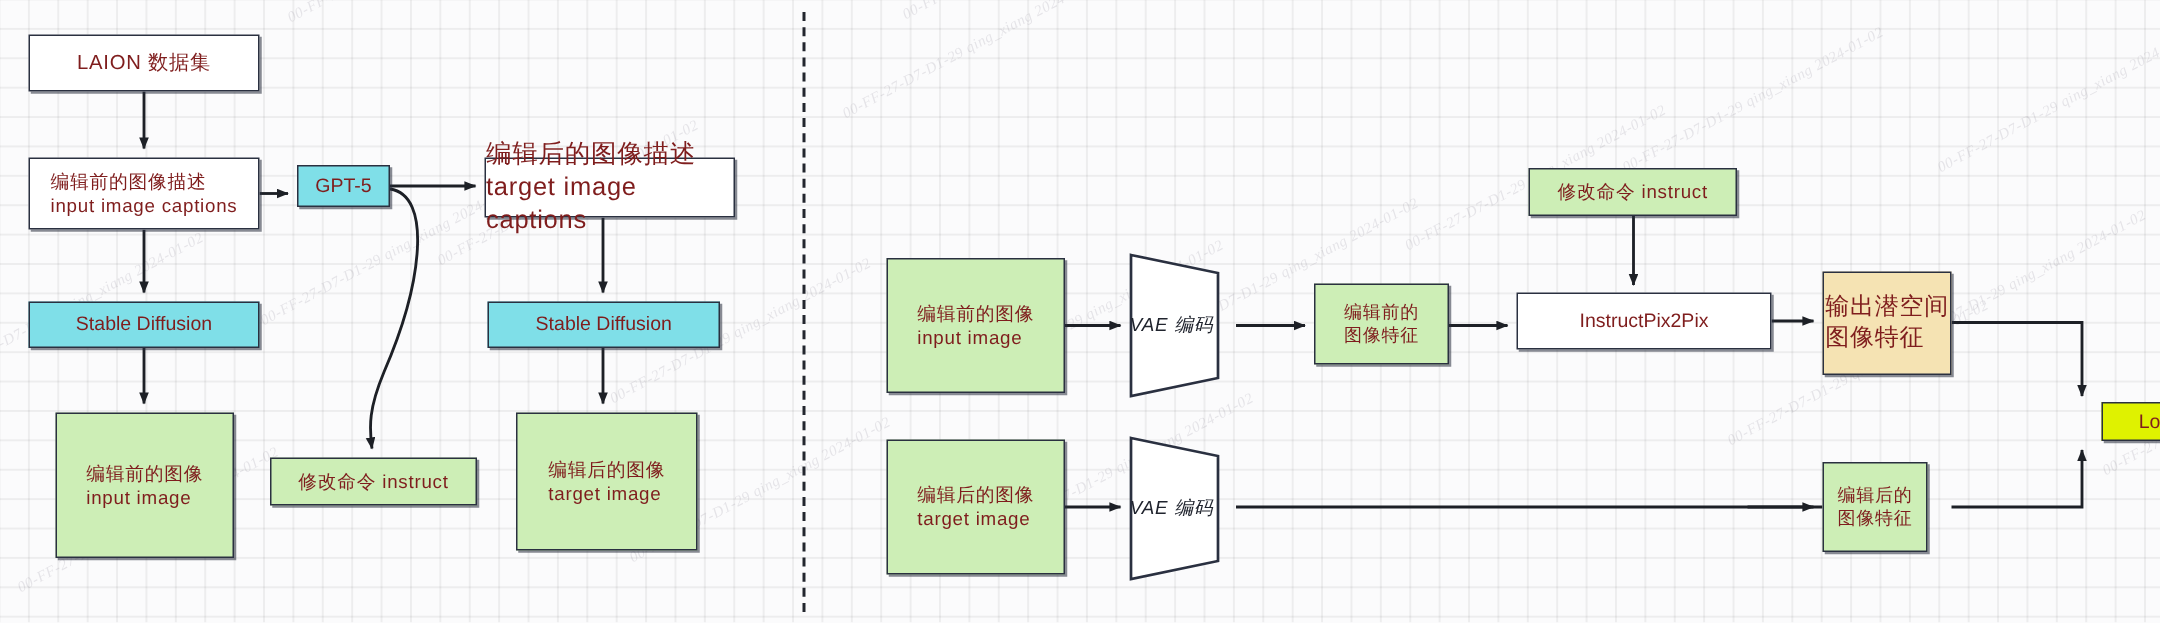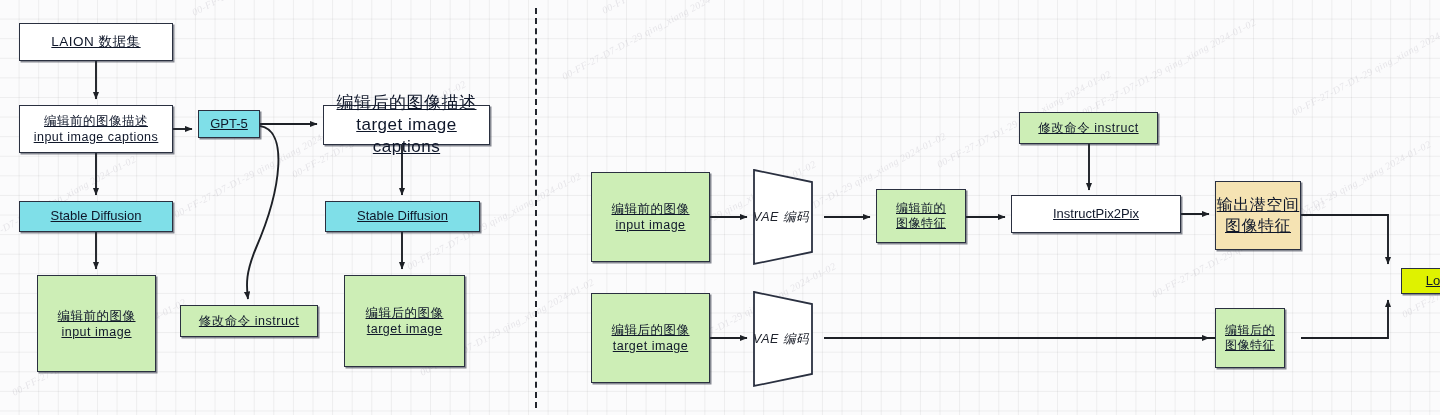--- a/index.html
+++ b/index.html
@@ -27,27 +27,26 @@
     transform-origin:left top;
     white-space:nowrap;
     pointer-events:none;
     letter-spacing:.4px;
     font-style:italic;
   }
   svg#wires{position:absolute;inset:0;width:1440px;height:415px;pointer-events:none;}
   .node{
     position:absolute;box-sizing:border-box;
     display:flex;align-items:center;justify-content:center;
-    text-align:center;
+    text-align:left;
     border:1.6px solid #2a3040;
     box-shadow:1.5px 1.5px 0 rgba(40,45,60,.55);
-    color:#0f172a;
+    color:#7f1d1d;
     line-height:1.28;
     white-space:pre-line;
-    text-decoration:underline;
   }
   .n-white{background:#ffffff;}
   .n-cyan{background:#7fdfe8;}
   .n-green{background:#cdeeb6;}
   .n-tan{background:#f5e3b3;}
   .n-lime{background:#dff200;}
   .cn{letter-spacing:.5px;}
   .trap{position:absolute;font-style:italic;}
   .trap svg{display:block;overflow:visible;}
   .trap .lbl{

